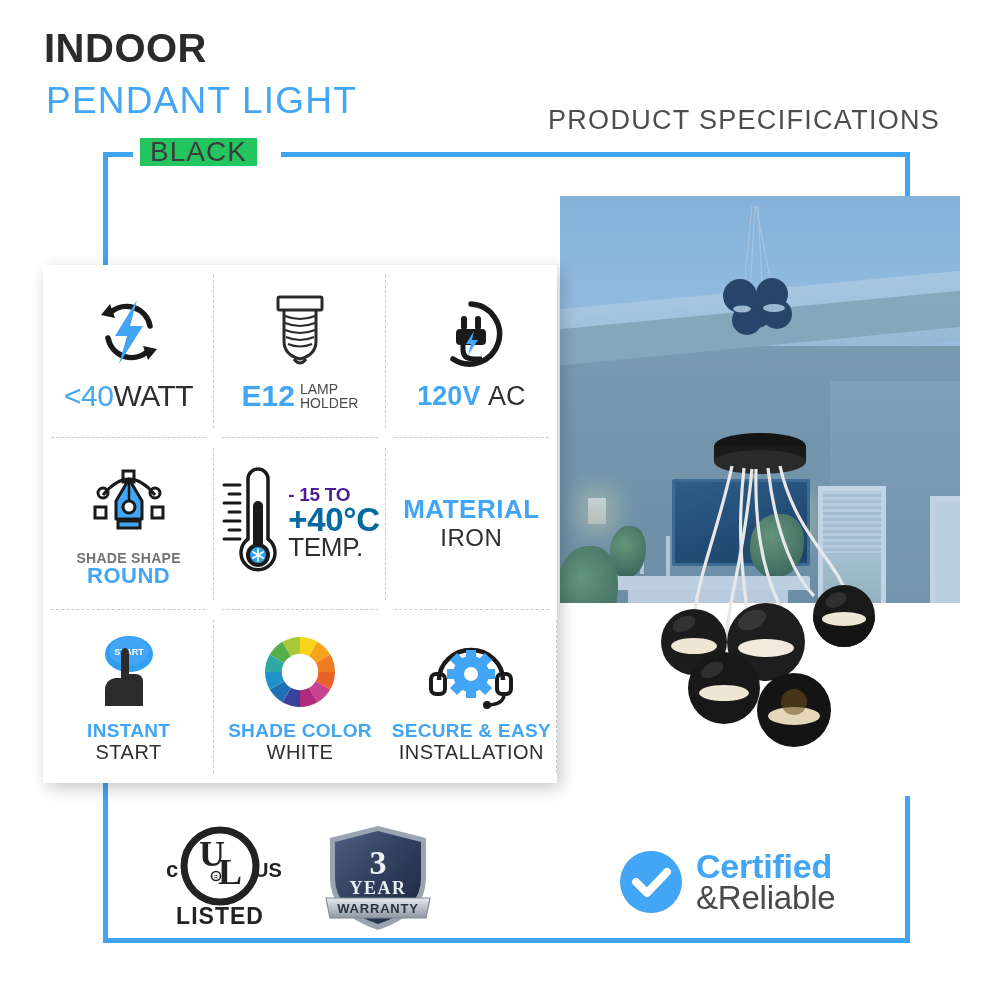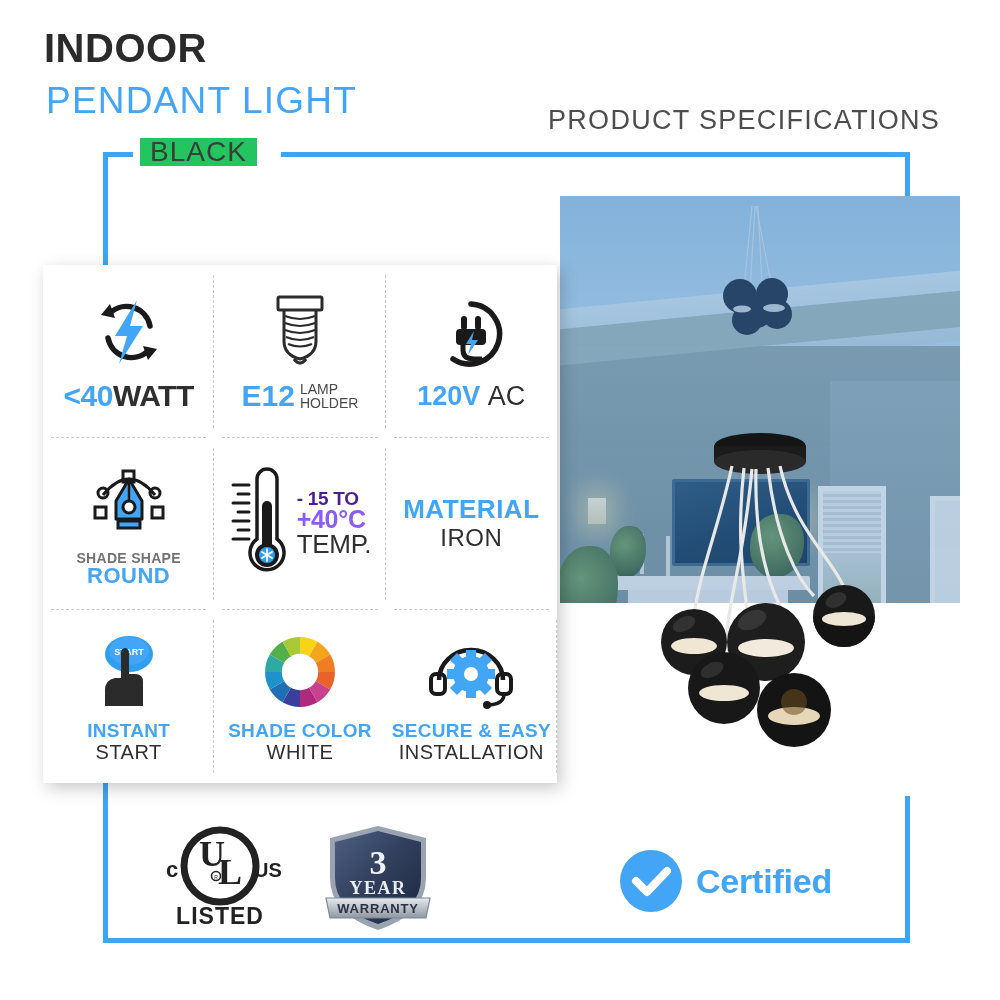--- a/index.html
+++ b/index.html
@@ -270,40 +270,40 @@
   }
   .icon-box {
     height: 86px;
     display: flex; align-items: center; justify-content: center;
     margin-bottom: 6px;
   }
   .lbl { text-align: center; line-height: 1.02; }
   .lbl .b { color: #42a5f5; }
   .lbl .d { color: #2f2f2f; }
 
-  .t-watt { font-size: 30px; font-weight: bold; letter-spacing: -0.5px; }
+  .t-watt { font-size: 30px; font-weight: normal; letter-spacing: -0.5px; }
   .t-e12 { font-size: 30px; font-weight: bold; display: flex; align-items: center; justify-content: center; gap: 5px; }
   .t-e12 .sub { font-size: 14px; font-weight: normal; line-height: 1.05; text-align: left; color: #4a4a4a; }
   .t-120 { font-size: 27px; font-weight: bold; letter-spacing: 0px; }
   .t-120 .d { font-weight: normal; }
 
   .t-shade { font-size: 14px; font-weight: bold; letter-spacing: 0.3px; color: #737373; }
   .t-round { font-size: 22px; font-weight: bold; color: #42a5f5; letter-spacing: 0.5px; }
 
   .t-mat { font-size: 26px; font-weight: bold; color: #42a5f5; letter-spacing: 0.5px; }
   .t-iron { font-size: 24px; color: #2f2f2f; letter-spacing: 0.5px; margin-top: 4px; }
 
   .t-row3a { font-size: 19px; font-weight: bold; color: #42a5f5; letter-spacing: 0.3px; }
   .t-row3b { font-size: 20px; color: #2f2f2f; letter-spacing: 0.5px; margin-top: 2px; }
 
   
   .temp-cell { flex-direction: row; gap: 6px; align-items: center; justify-content: center; }
   .temp-text { text-align: left; line-height: 0.95; }
   .temp-text .l1 { font-size: 19px; font-weight: bold; color: #4c1d95; letter-spacing: -0.3px; }
-  .temp-text .l2 { font-size: 25px; font-weight: bold; color: #8b5cf6; letter-spacing: -0.3px; }
+  .temp-text .l2 { font-size: 33px; font-weight: bold; color: #0369a1; letter-spacing: -0.3px; }
   .temp-text .l3 { font-size: 26px; font-weight: normal; color: #2f2f2f; letter-spacing: -0.3px; }
 
   
   .ul-badge {
     position: absolute; left: 150px; top: 822px; width: 140px; height: 110px; z-index: 4;
   }
   .war-badge {
     position: absolute; left: 318px; top: 822px; width: 120px; height: 112px; z-index: 4;
   }
   .cert {
@@ -645,14 +645,15 @@
   <text x="60" y="91" font-family="Liberation Sans, sans-serif" font-size="13" font-weight="bold" fill="#2a3244" text-anchor="middle" letter-spacing="0.8">WARRANTY</text>
 </svg>
 
 <div class="cert">
   <svg width="62" height="62" viewBox="0 0 62 62">
     <circle cx="31" cy="31" r="31" fill="#42a5f5"></circle>
     <path d="M16 31 L27 42 L47 21" fill="none" stroke="#ffffff" stroke-width="8" stroke-linecap="round" stroke-linejoin="round"></path>
   </svg>
   <div class="cert-txt">
     <div class="c1">Certified</div>
+    <div class="c2">&amp;Reliable</div>
   </div>
 </div>
 
 </body></html>

